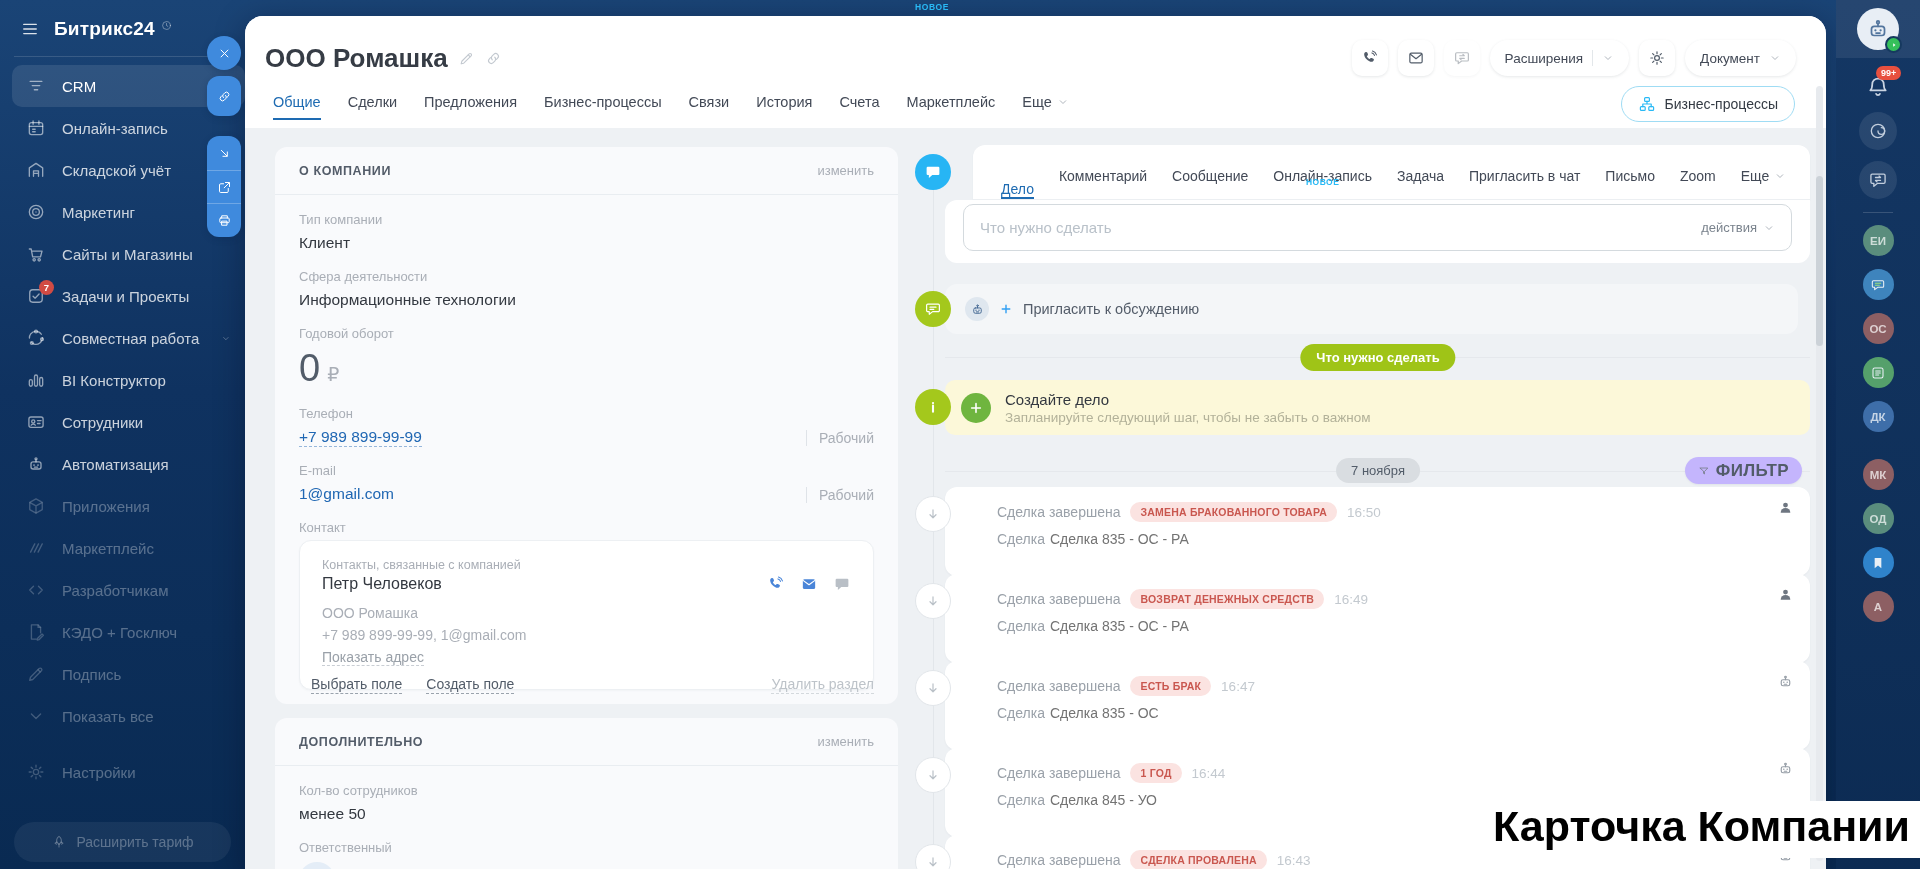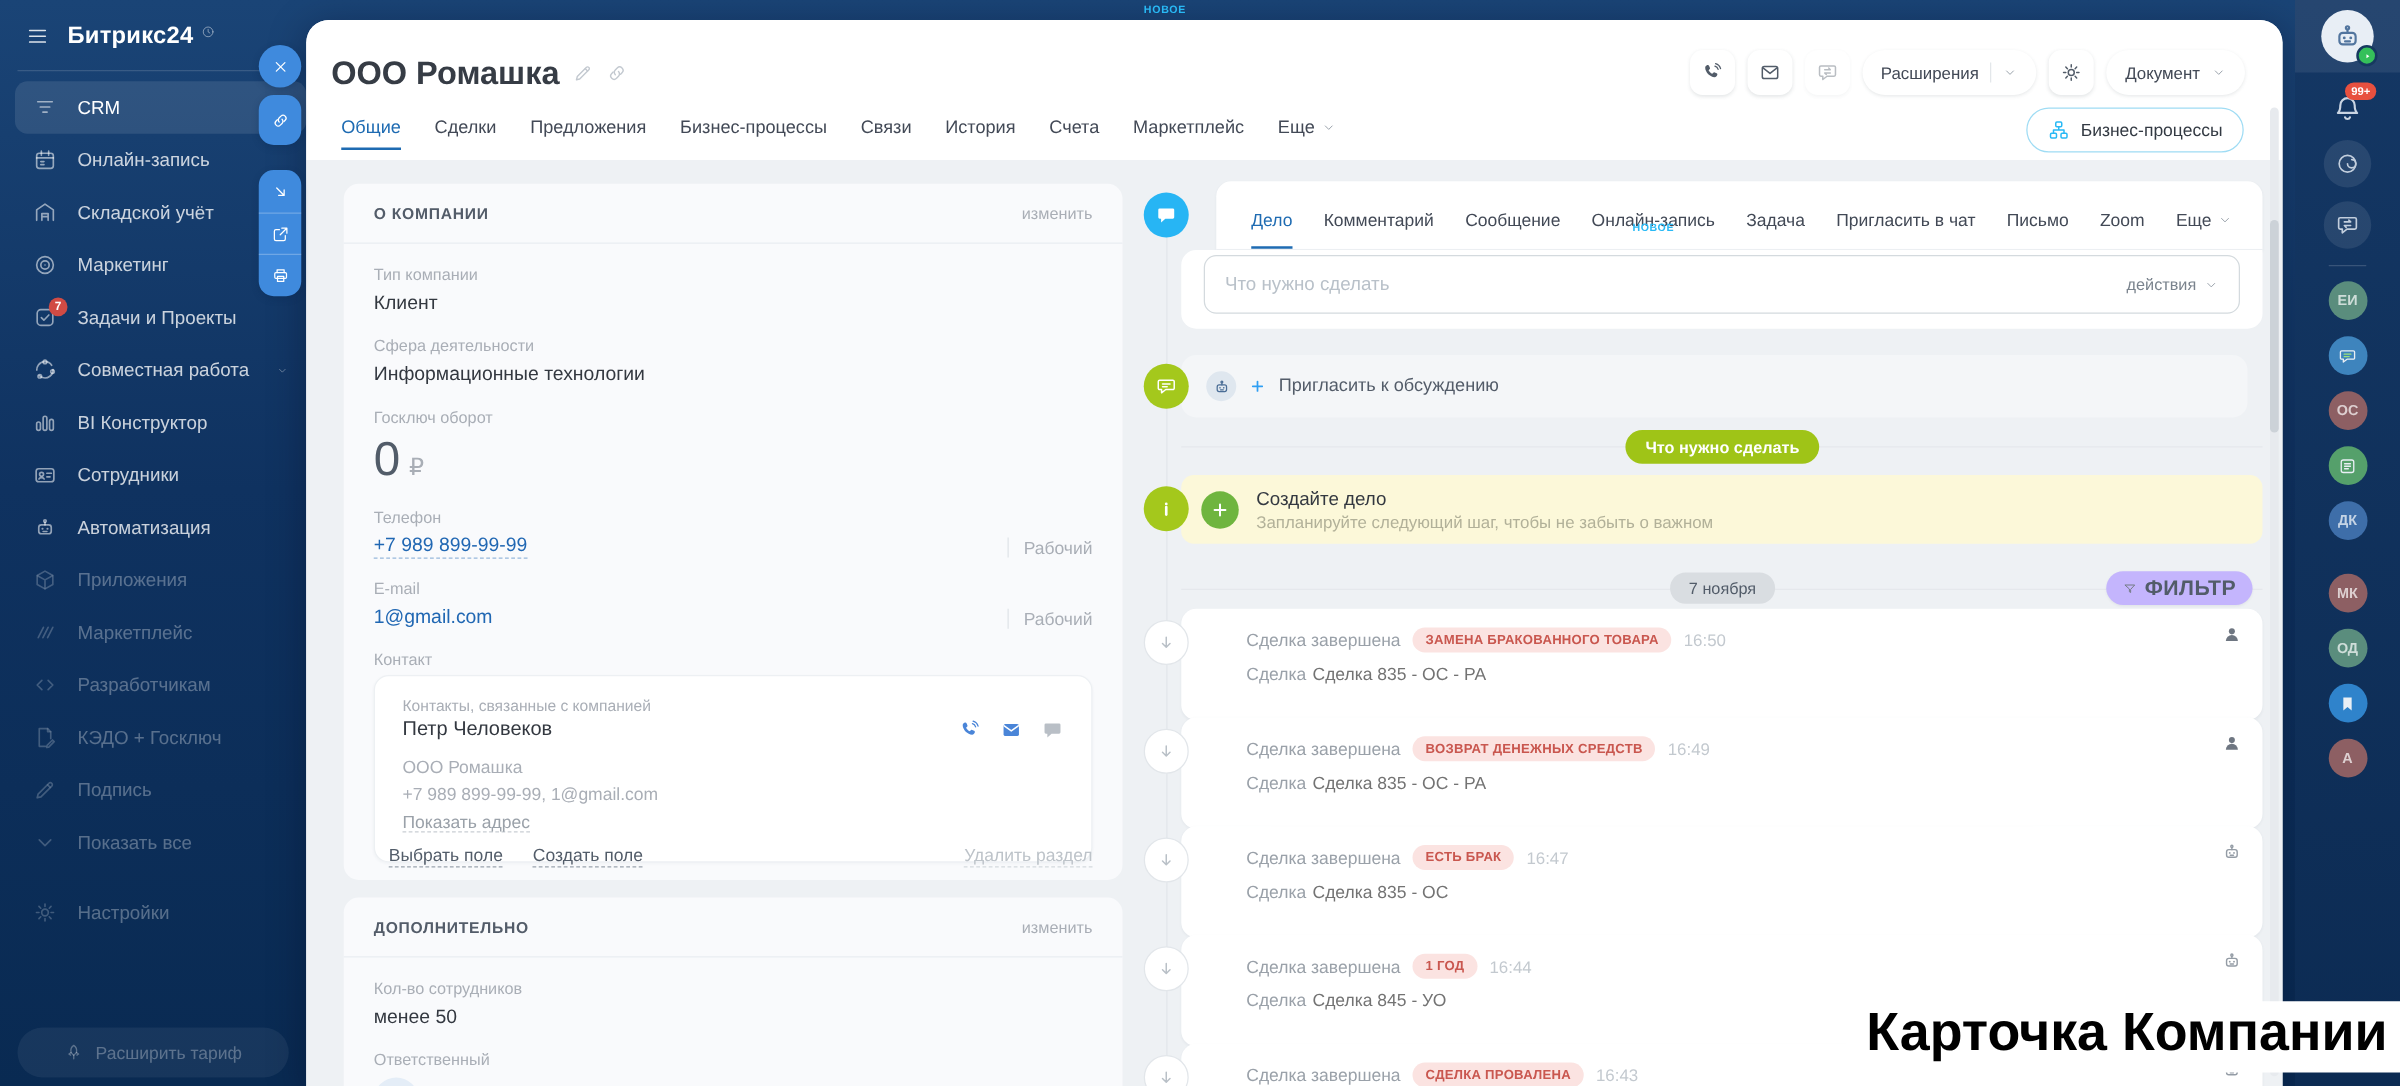--- a/index.html
+++ b/index.html
@@ -116,21 +116,21 @@
   .dot-chat{top:26px;background:#27b5f4;color:#fff;}
   .dot-green{top:163px;background:#a4c81c;color:#fff;}
   .dot-info{top:261px;background:#a4c81c;color:#fff;}
   .dot-arrow{background:#fff;border:1px solid #e2e6ea;color:#b9c0c7;}
 
   .tabbar{position:absolute;left:61px;right:2px;top:17px;height:55px;background:#fff;
     border-radius:12px 12px 0 0;border-bottom:1px solid #eceff2;display:flex;align-items:flex-end;
     gap:25px;padding:0 20px 0 28px;box-shadow:0 1px 2px rgba(60,80,100,.05);}
   .t-tab{position:relative;font-size:14px;color:#424956;padding-bottom:15px;display:flex;gap:5px;
     align-items:center;cursor:pointer;white-space:nowrap;}
-  .t-tab.active{color:#1e6bb2;border-bottom:2px solid #1e6bb2;padding-bottom:13px;}
+  .t-tab.active{color:#1e6bb2;border-bottom:2px solid #1e6bb2;padding-bottom:0;}
   .t-new{position:absolute;top:9px;left:50%;transform:translateX(-50%);font-size:8.5px;font-weight:700;
     color:#29b9f5;letter-spacing:.5px;}
   .input-card{position:absolute;left:33px;right:2px;top:72px;height:63px;background:#fff;
     border-radius:12px 0 12px 12px;}
   .todo-input{position:absolute;left:18px;right:18px;top:4px;height:47px;border:1px solid #d4dade;
     border-radius:10px;display:flex;align-items:center;justify-content:space-between;padding:0 16px;cursor:text;}
   .placeholder{color:#b9c1c9;font-size:15px;}
   .actions-lbl{color:#7a838d;font-size:13px;display:flex;gap:6px;align-items:center;cursor:pointer;}
   .invite-row{position:absolute;left:33px;right:14px;top:156px;height:50px;background:#f4f6f8;
     border-radius:12px;display:flex;align-items:center;gap:10px;padding:0 20px;cursor:pointer;}
@@ -250,20 +250,30 @@
           <span class="sb-ic" data-icon="target">
             <svg viewBox="0 0 24 24" fill="none" stroke="currentColor" stroke-width="1.6" stroke-linecap="round" stroke-linejoin="round">
               <circle cx="12" cy="12" r="8"></circle>
               <circle cx="12" cy="12" r="4"></circle>
               <circle cx="12" cy="12" r="0.8" fill="currentColor" stroke="none"></circle>
             </svg>
           </span>
           <span class="sb-label">Маркетинг</span>
         </div>
         <div class="sb-item">
+          <span class="sb-ic" data-icon="cart">
+            <svg viewBox="0 0 24 24" fill="none" stroke="currentColor" stroke-width="1.6" stroke-linecap="round" stroke-linejoin="round">
+              <path d="M4 6h2.2l1.8 9.5h9.4l1.8-7H7"></path>
+              <circle cx="9.8" cy="19" r="1.4"></circle>
+              <circle cx="15.8" cy="19" r="1.4"></circle>
+            </svg>
+          </span>
+          <span class="sb-label">Сайты и Магазины</span>
+        </div>
+        <div class="sb-item">
           <span class="sb-ic" data-icon="task">
             <svg viewBox="0 0 24 24" fill="none" stroke="currentColor" stroke-width="1.6" stroke-linecap="round" stroke-linejoin="round">
               <rect x="4.5" y="4.5" width="15" height="15" rx="3.5"></rect>
               <path d="M8.5 12.2l2.4 2.4 4.8-5"></path>
             </svg>
             <span class="sb-badge">7</span>
           </span>
           <span class="sb-label">Задачи и Проекты</span>
         </div>
         <div class="sb-item">
@@ -559,21 +569,21 @@
           <div class="fields" id="about-fields">
               <div class="field">
                 <div class="f-label">Тип компании</div>
                 <div class="f-value">Клиент</div>
               </div>
               <div class="field">
                 <div class="f-label">Сфера деятельности</div>
                 <div class="f-value">Информационные технологии</div>
               </div>
               <div class="field">
-                <div class="f-label">Госключ оборот</div>
+                <div class="f-label">Годовой оборот</div>
                 <div class="f-value"><span class="f-big">0</span><span class="f-rub">₽</span></div>
               </div>
               <div class="field">
                 <div class="f-row">
                   <div>
                     <div class="f-label">Телефон</div>
                     <div class="f-value"><a class="lnk dashed">+7 989 899-99-99</a></div>
                   </div>
                   <span class="f-tag">Рабочий</span>
                 </div>

